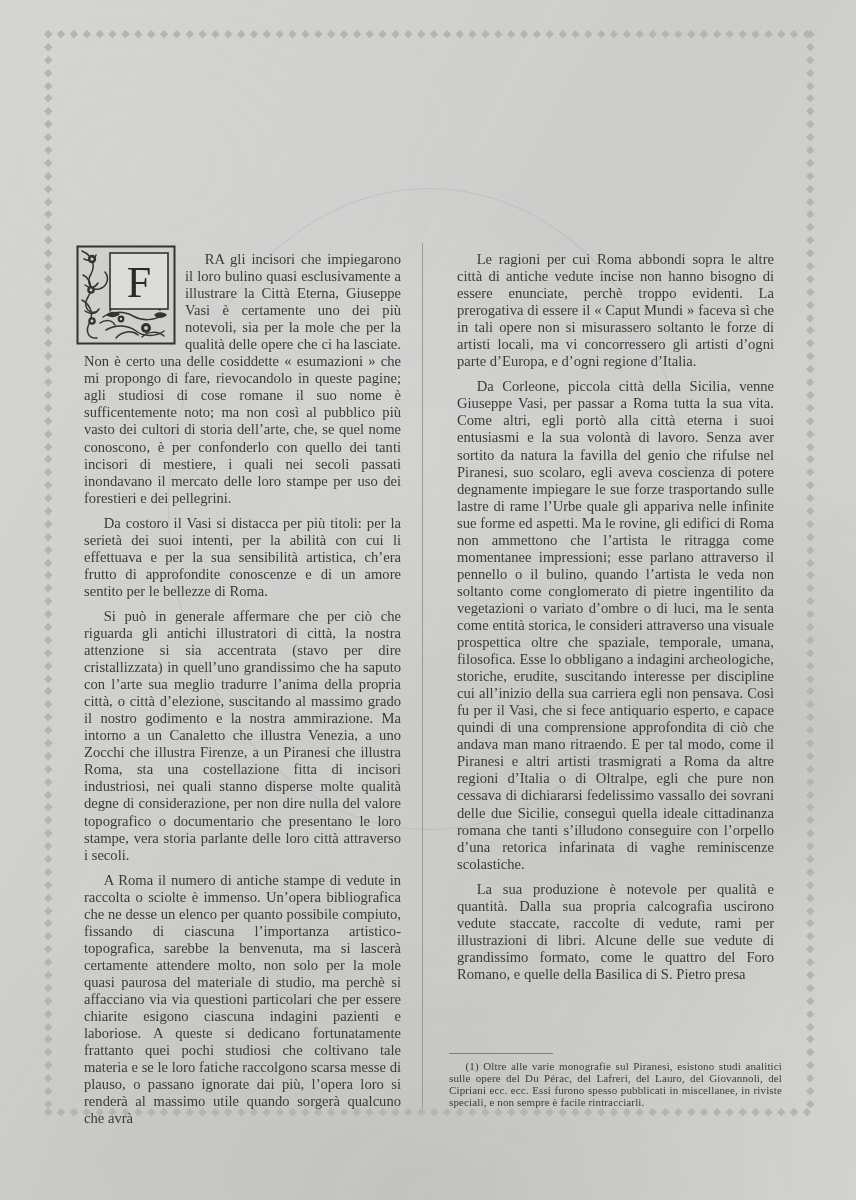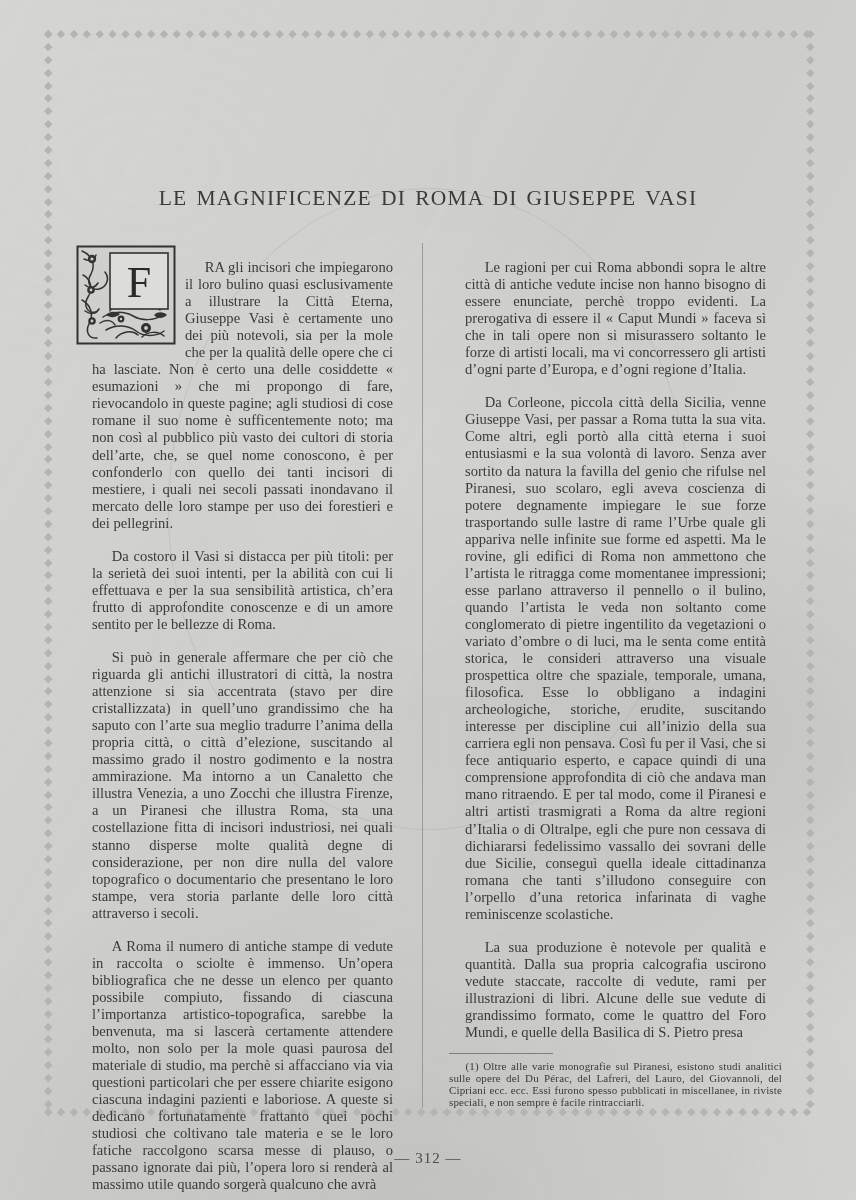--- a/index.html
+++ b/index.html
@@ -98,21 +98,21 @@
     gap: 0;
   }
   .column {
     width: 340px;
     position: relative;
   }
   .column.left  { padding-right: 13px; }
   .column.right { padding-left: 26px; border-left: 1px solid #9a9a98; }
 
   .column p {
-    margin: 16px;
+    margin: 8px;
     text-align: justify;
     text-justify: inter-word;
     font-size: 14.6px;
     line-height: 17.05px;
     text-indent: 1.35em;
     hyphens: manual;
   }
   .column p.no-indent { text-indent: 0; }
 
   
@@ -461,21 +461,20 @@
       <span>◆</span>
       <span>◆</span>
       <span>◆</span>
       <span>◆</span>
       <span>◆</span>
       <span>◆</span>
       <span>◆</span>
       <span>◆</span>
     </div>
 
-  <h1 id="article-title">LE MAGNIFICENZE DI ROMA DI GIUSEPPE VASI</h1>
 
   <div id="columns">
 
     <div class="column left">
 
       <div id="dropcap-initial">
         <svg viewBox="0 0 100 100" xmlns="http://www.w3.org/2000/svg" role="img">
           <rect x="1.5" y="1.5" width="97" height="97" fill="#cfcfcd" stroke="#33332f" stroke-width="2"></rect>
           <g fill="none" stroke="#33332f" stroke-width="1.5" stroke-linecap="round">
             <path d="M6 6 C16 10 20 20 15 29 C10 37 14 46 23 44 C31 42 34 33 29 27"></path>
@@ -512,24 +511,23 @@
       </div>
       <p>RA gli incisori che impiegarono il loro bulino quasi esclusivamente a illustrare la Città Eterna, Giuseppe Vasi è certamente uno dei più notevoli, sia per la mole che per la qualità delle opere che ci ha lasciate. Non è certo una delle cosiddette « esumazioni » che mi propongo di fare, rievocandolo in queste pagine; agli studiosi di cose romane il suo nome è sufficentemente noto; ma non così al pubblico più vasto dei cultori di storia dell’arte, che, se quel nome conoscono, è per confonderlo con quello dei tanti incisori di mestiere, i quali nei secoli passati inondavano il mercato delle loro stampe per uso dei forestieri e dei pellegrini.</p>
       <p>Da costoro il Vasi si distacca per più titoli: per la serietà dei suoi intenti, per la abilità con cui li effettuava e per la sua sensibilità artistica, ch’era frutto di approfondite conoscenze e di un amore sentito per le bellezze di Roma.</p>
       <p>Si può in generale affermare che per ciò che riguarda gli antichi illustratori di città, la nostra attenzione si sia accentrata (stavo per dire cristallizzata) in quell’uno grandissimo che ha saputo con l’arte sua meglio tradurre l’anima della propria città, o città d’elezione, suscitando al massimo grado il nostro godimento e la nostra ammirazione. Ma intorno a un Canaletto che illustra Venezia, a uno Zocchi che illustra Firenze, a un Piranesi che illustra Roma, sta una costellazione fitta di incisori industriosi, nei quali stanno disperse molte qualità degne di considerazione, per non dire nulla del valore topografico o documentario che presentano le loro stampe, vera storia parlante delle loro città attraverso i secoli.</p>
       <p>A Roma il numero di antiche stampe di vedute in raccolta o sciolte è immenso. Un’opera bibliografica che ne desse un elenco per quanto possibile compiuto, fissando di ciascuna l’importanza artistico-topografica, sarebbe la benvenuta, ma si lascerà certamente attendere molto, non solo per la mole quasi paurosa del materiale di studio, ma perchè si affacciano via via questioni particolari che per essere chiarite esigono ciascuna indagini pazienti e laboriose. A queste si dedicano fortunatamente frattanto quei pochi studiosi che coltivano tale materia e se le loro fatiche raccolgono scarsa messe di plauso, o passano ignorate dai più, l’opera loro si renderà al massimo utile quando sorgerà qualcuno che avrà</p>
     </div>
 
     <div class="column right">
       <p>Le ragioni per cui Roma abbondi sopra le altre città di antiche vedute incise non hanno bisogno di essere enunciate, perchè troppo evidenti. La prerogativa di essere il « Caput Mundi » faceva sì che in tali opere non si misurassero soltanto le forze di artisti locali, ma vi concorressero gli artisti d’ogni parte d’Europa, e d’ogni regione d’Italia.</p>
       <p>Da Corleone, piccola città della Sicilia, venne Giuseppe Vasi, per passar a Roma tutta la sua vita. Come altri, egli portò alla città eterna i suoi entusiasmi e la sua volontà di lavoro. Senza aver sortito da natura la favilla del genio che rifulse nel Piranesi, suo scolaro, egli aveva coscienza di potere degnamente impiegare le sue forze trasportando sulle lastre di rame l’Urbe quale gli appariva nelle infinite sue forme ed aspetti. Ma le rovine, gli edifici di Roma non ammettono che l’artista le ritragga come momentanee impressioni; esse parlano attraverso il pennello o il bulino, quando l’artista le veda non soltanto come conglomerato di pietre ingentilito da vegetazioni o variato d’ombre o di luci, ma le senta come entità storica, le consideri attraverso una visuale prospettica oltre che spaziale, temporale, umana, filosofica. Esse lo obbligano a indagini archeologiche, storiche, erudite, suscitando interesse per discipline cui all’inizio della sua carriera egli non pensava. Così fu per il Vasi, che si fece antiquario esperto, e capace quindi di una comprensione approfondita di ciò che andava man mano ritraendo. E per tal modo, come il Piranesi e altri artisti trasmigrati a Roma da altre regioni d’Italia o di Oltralpe, egli che pure non cessava di dichiararsi fedelissimo vassallo dei sovrani delle due Sicilie, conseguì quella ideale cittadinanza romana che tanti s’illudono conseguire con l’orpello d’una retorica infarinata di vaghe reminiscenze scolastiche.</p>
-      <p>La sua produzione è notevole per qualità e quantità. Dalla sua propria calcografia uscirono vedute staccate, raccolte di vedute, rami per illustrazioni di libri. Alcune delle sue vedute di grandissimo formato, come le quattro del Foro Mundi, e quelle della Basilica di S. Pietro presa</p>
+      <p>La sua produzione è notevole per qualità e quantità. Dalla sua propria calcografia uscirono vedute staccate, raccolte di vedute, rami per illustrazioni di libri. Alcune delle sue vedute di grandissimo formato, come le quattro del Foro Romano, e quelle della Basilica di S. Pietro presa</p>
 
       <div id="footnote">
         <p>(1) Oltre alle varie monografie sul Piranesi, esistono studi analitici sulle opere del Du Pérac, del Lafreri, del Lauro, del Giovannoli, del Cipriani ecc. ecc. Essi furono spesso pubblicati in miscellanee, in riviste speciali, e non sempre è facile rintracciarli.</p>
       </div>
     </div>
 
   </div>
 
-  <div id="page-number">— 312 —</div>
 
 </div>
 
 </body></html>

